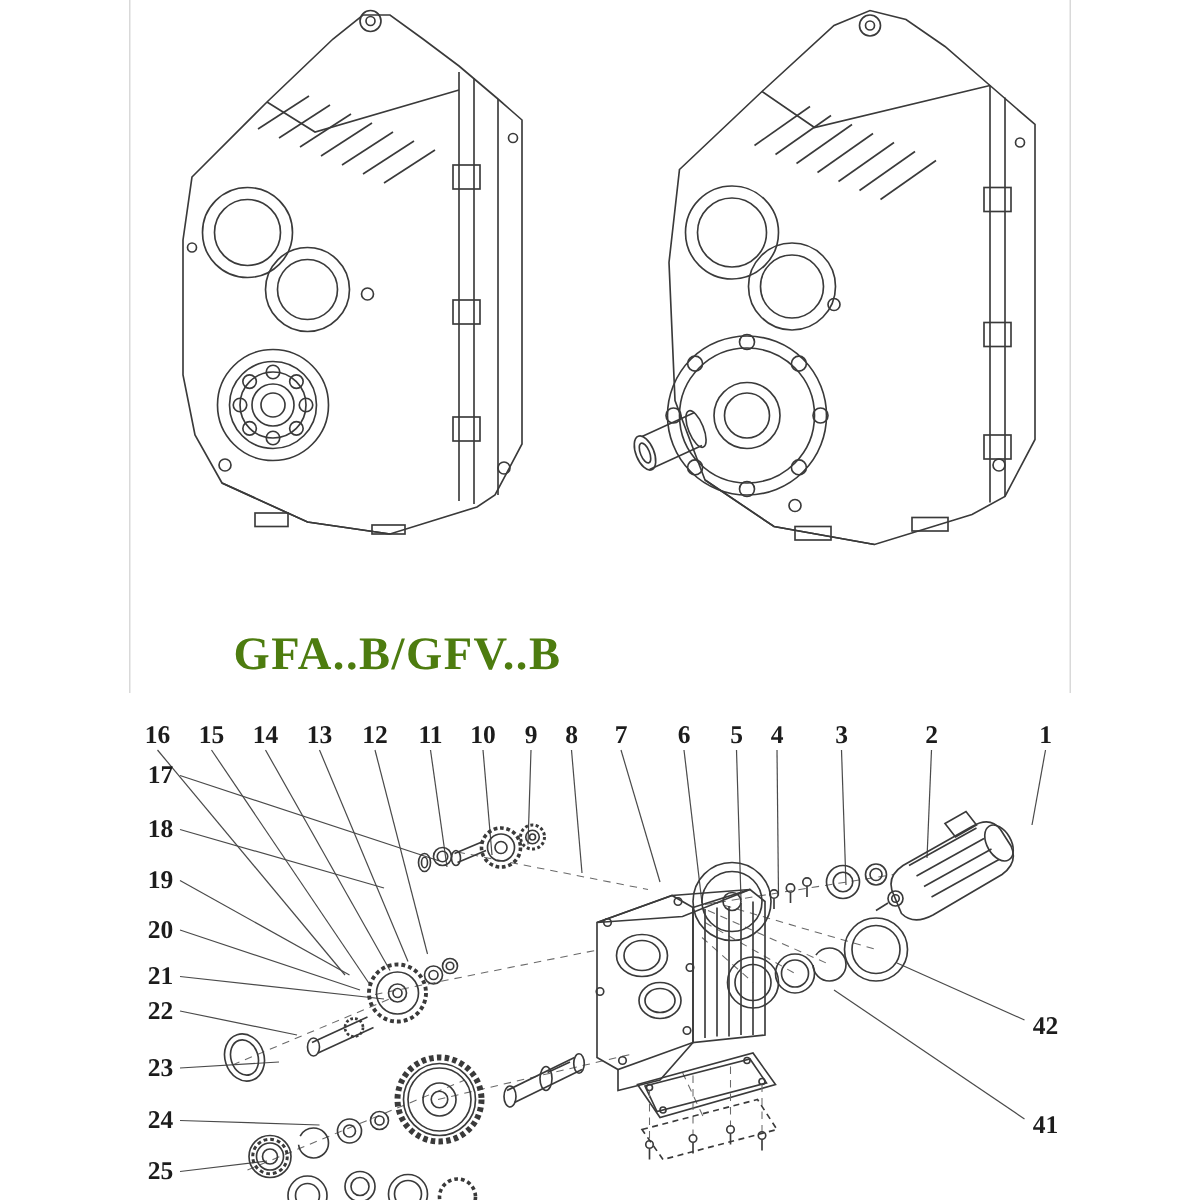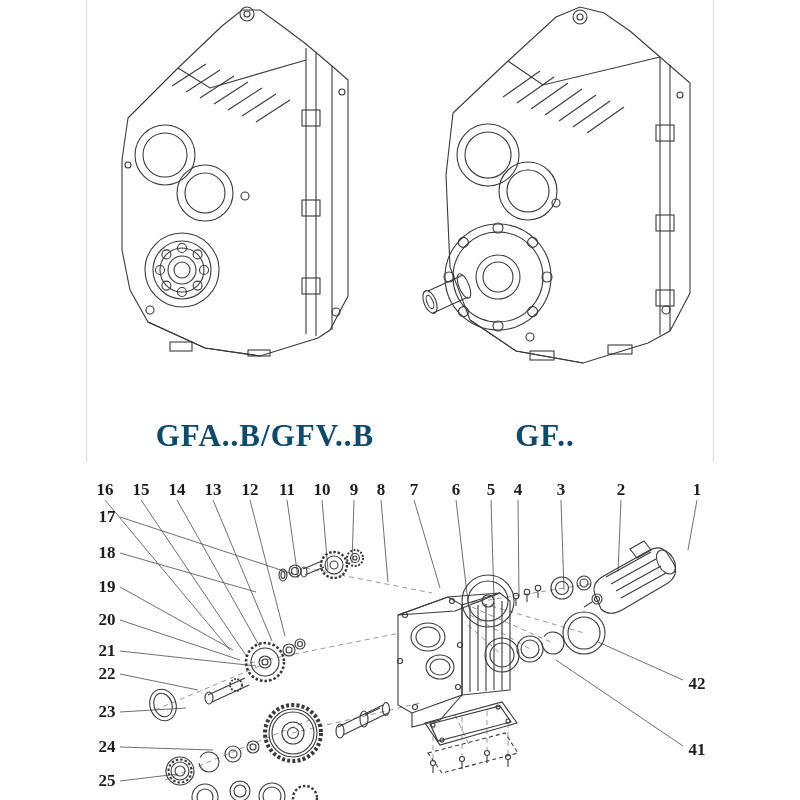--- a/index.html
+++ b/index.html
@@ -1,21 +1,21 @@
 <!DOCTYPE html>
 <html><head>
 <meta charset="utf-8">
 <style>
   html,body{margin:0;padding:0;background:#fff;}
   .page{position:relative;width:800px;height:800px;background:#ffffff;overflow:hidden;
         font-family:"Liberation Serif",serif;}
   .edge-line{position:absolute;top:0;width:1px;height:462px;background:#d9d9d9;}
   .fig{position:absolute;}
   .fig svg{display:block;}
-  .model-label{position:absolute;font-weight:bold;color:#0c4a6e;font-size:31px;
+  .model-label{position:absolute;font-weight:bold;color:#4d7c0f;font-size:31px;
                letter-spacing:1px;text-align:center;white-space:nowrap;}
   .exploded-wrap{position:absolute;left:0;top:465px;width:800px;height:335px;font-weight:bold;}
   .callout{font-family:"Liberation Serif",serif;font-size:17px;fill:#1c1c1c;}
   .ln{stroke:#3a3a3a;stroke-width:1.1;fill:none;}
   .thin{stroke:#4a4a4a;stroke-width:.8;fill:none;}
   .dash{stroke:#6a6a6a;stroke-width:.7;fill:none;stroke-dasharray:5 4;}
   .teeth{stroke:#3a3a3a;fill:none;}
 </style>
 </head>
 <body>
@@ -149,21 +149,20 @@
           <circle cx="122" cy="332" r="4"></circle>
       </g>
       <g class="ln">
         <rect x="122" y="346" width="24" height="9"></rect>
         <rect x="200" y="340" width="24" height="9"></rect>
       </g>
     </svg>
   </figure>
 
   <div class="model-label" style="left:115px;top:418px;width:300px">GFA..B/GFV..B</div>
-  <div class="model-label" style="left:440px;top:418px;width:210px">GF..</div>
 
   <div class="exploded-wrap">
     <svg width="800" height="335" viewBox="0 0 800 335">
 
       <g class="dash">
         <path d="M305,103 L432,128"></path>
         <path d="M250,198 L400,168"></path>
         <path d="M292,268 L420,238"></path>
         <path d="M470,138 L596,118"></path>
         <path d="M468,160 L502,190"></path>

